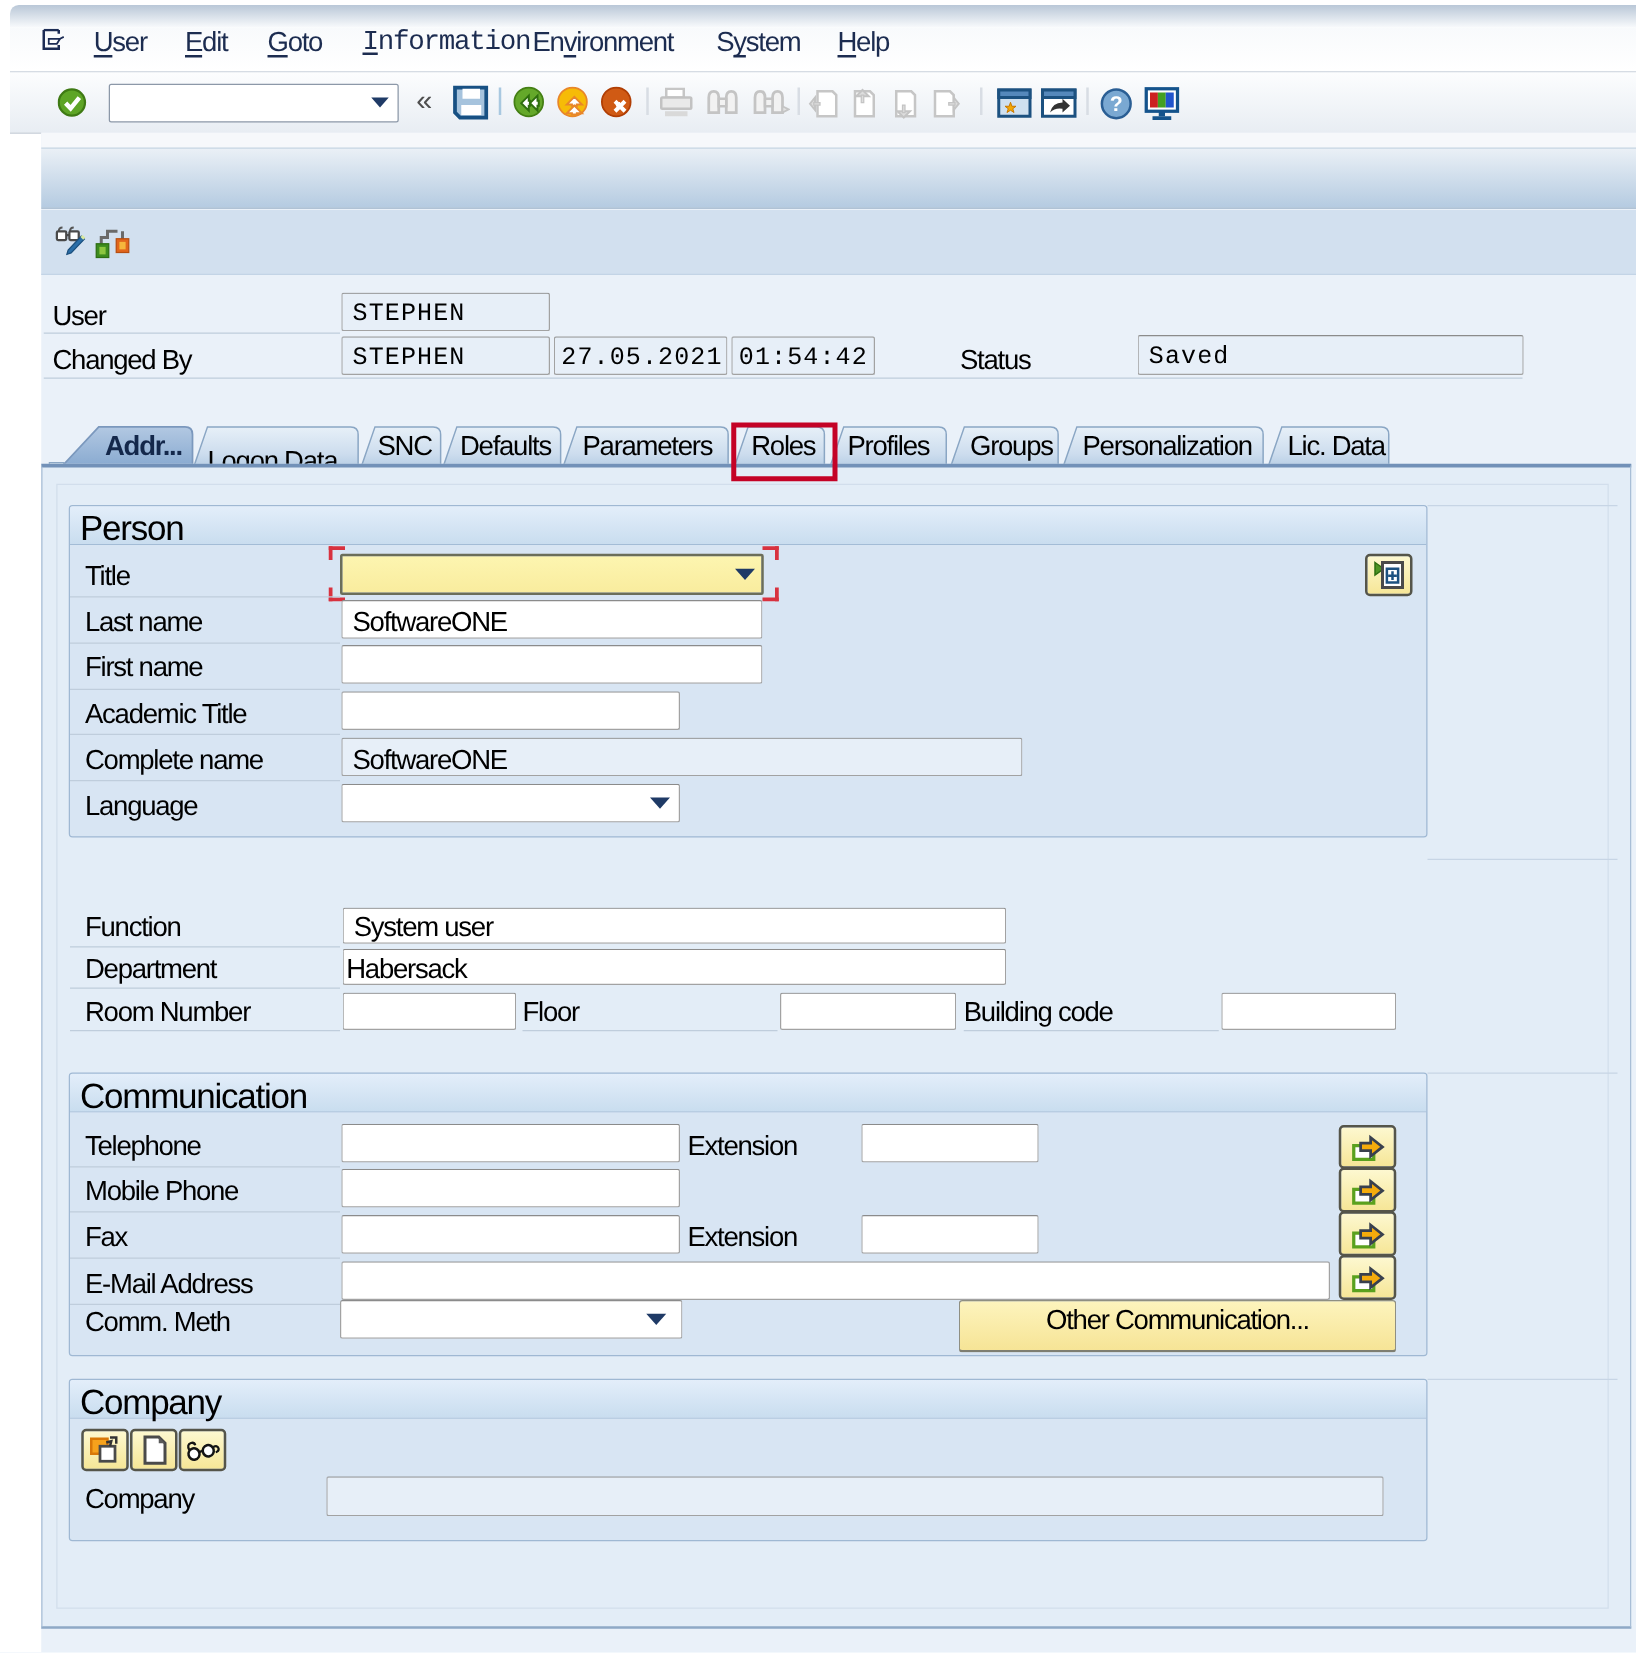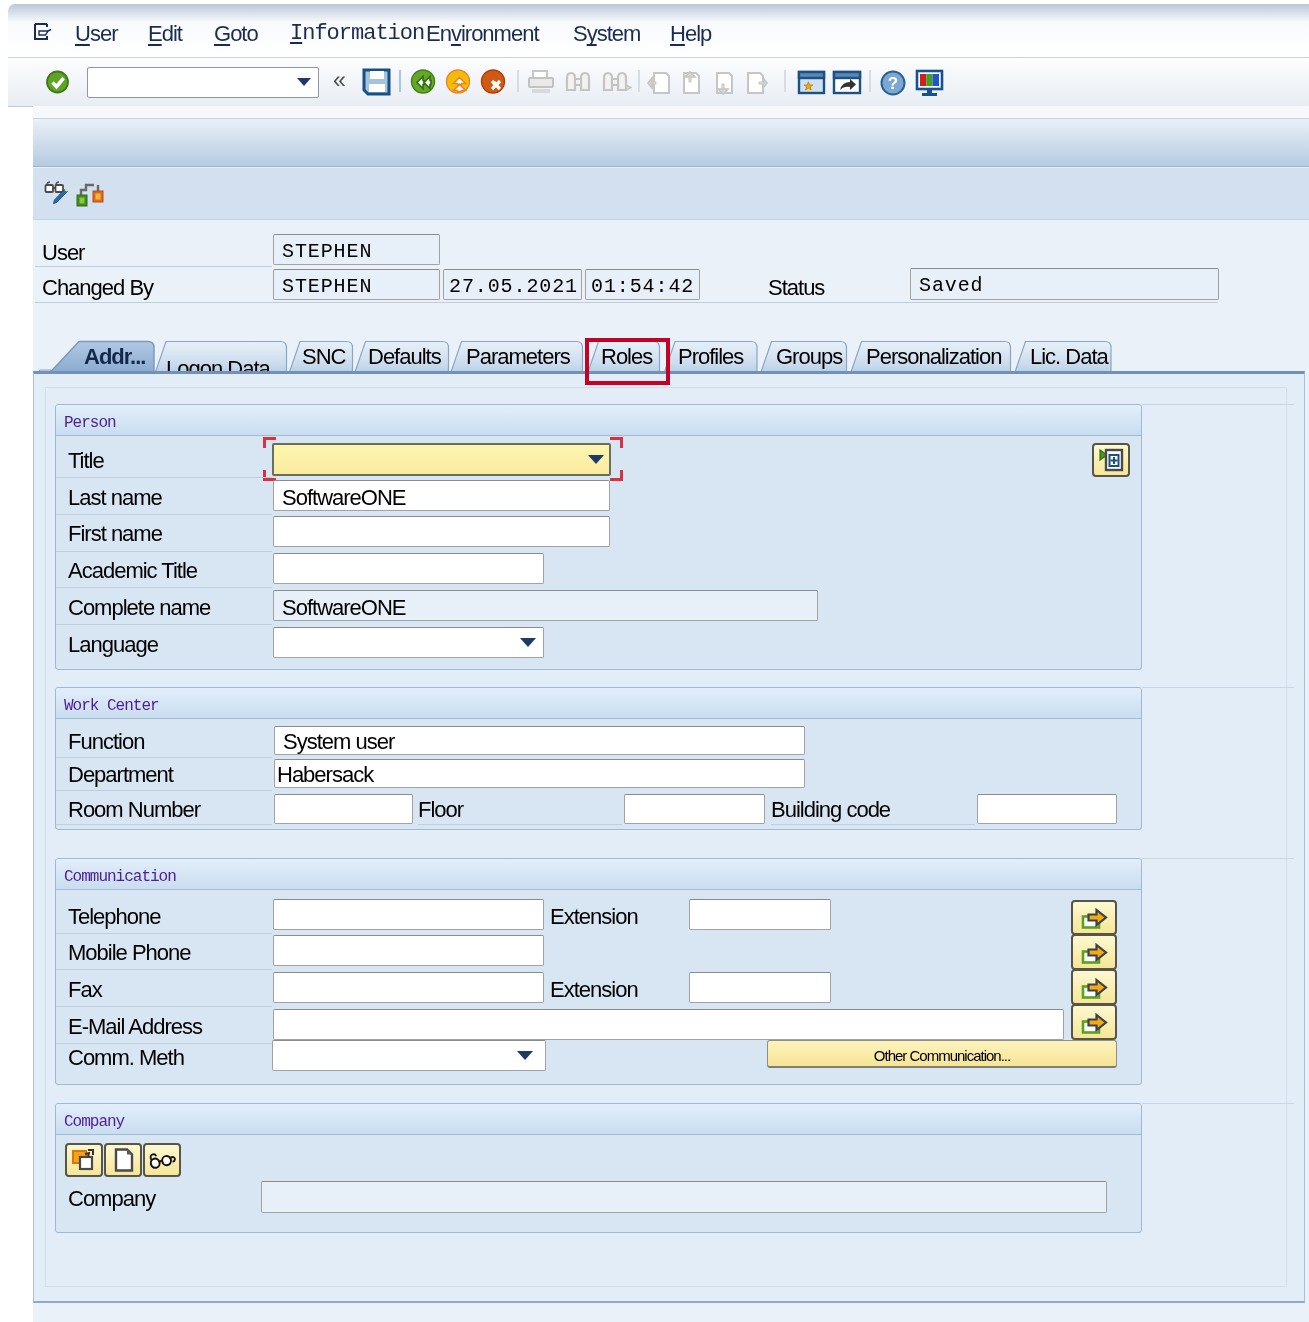--- a/index.html
+++ b/index.html
@@ -7,21 +7,21 @@
 #page{position:relative;width:1309px;height:1322px;overflow:hidden;background:#fff;}
 .abs{position:absolute;}
 .lab{position:absolute;font-size:22px;letter-spacing:-1px;line-height:26px;color:#000;white-space:nowrap;}
 .nav{color:#1c2c50;}
 .inp{position:absolute;background:#fff;border:1px solid #a2a2a2;border-top-color:#8b8b8b;box-sizing:border-box;border-radius:2px;}
 .ro{background:#e7eff8;}
 .mono{font-family:"Liberation Mono",monospace;font-size:20px;letter-spacing:0.9px;color:#000;white-space:nowrap;}
 .sep{position:absolute;height:1px;background:#bfcddc;}
 .grp{position:absolute;left:55px;width:1087px;background:#d8e5f3;border:1px solid #9fb8d3;border-radius:3px;box-sizing:border-box;}
 .ghead{position:absolute;left:0;right:0;top:0;height:30px;background:linear-gradient(#e3eefa,#c9ddef);border-bottom:1px solid #a3bcd6;border-radius:2px 2px 0 0;}
-.gtitle{position:absolute;left:8px;top:5px;font-size:16px;letter-spacing:-1px;line-height:26px;color:#4c1d95;font-family:Liberation Mono, monospace;}
+.gtitle{position:absolute;left:8px;top:5px;font-size:28px;letter-spacing:-1px;line-height:26px;color:#000000;}
 .cmbarrow{position:absolute;width:0;height:0;border-left:8px solid transparent;border-right:8px solid transparent;border-top:9px solid #1f3a66;}
 .ybtn{position:absolute;background:linear-gradient(#fdf8d0,#f6e697);border:2px solid #55554a;border-radius:4px;box-sizing:border-box;}
 u{text-decoration:underline;text-underline-offset:3px;text-decoration-skip-ink:none;text-decoration-thickness:1.5px;}
 </style>
 </head>
 <body>
 <div id="page">
 
 <div class="abs" style="left:8px;top:4px;width:1301px;height:18px;background:linear-gradient(#b9c7d7,#f8fafc);border-top-left-radius:7px;"></div>
 <div class="abs" style="left:8px;top:22px;width:1301px;height:35px;background:linear-gradient(#f8fafc,#ffffff);border-bottom:1px solid #c9d1db;"></div>
@@ -227,24 +227,20 @@
 <div class="abs" style="left:585px;top:338px;width:77px;height:39px;border:4px solid #c40226;z-index:30;"></div>
 
 <div class="abs" style="left:33px;top:371px;width:1272px;height:932px;background:#e3edf7;border-top:3px solid #7291b8;border-left:1px solid #a8bed6;border-right:1px solid #a8bed6;border-bottom:2px solid #8fa9c6;box-sizing:border-box;"></div>
 <div class="abs" style="left:45px;top:387px;width:1240px;height:898px;border:1px solid #d2deec;"></div>
 
 <div class="grp" style="top:404px;height:266px;">
   <div class="ghead"></div>
       <div class="gtitle">Person</div>
 </div>
 
-<div class="grp" style="top:687px;height:143px;">
-  <div class="ghead"></div>
-      <div class="gtitle">Work Center</div>
-</div>
 
 <div class="grp" style="top:858px;height:227px;">
   <div class="ghead"></div>
       <div class="gtitle">Communication</div>
 </div>
 
 <div class="grp" style="top:1103px;height:130px;">
   <div class="ghead"></div>
       <div class="gtitle">Company</div>
 </div>
@@ -320,21 +316,21 @@
 <div class="lab" style="left:550px;top:977px;">Extension</div>
 <div class="inp" style="left:689px;top:972px;width:142px;height:31px;"></div>
 <div class="sep" style="left:56px;top:1006px;width:216px;"></div>
 <div class="lab" style="left:68px;top:1014px;">E-Mail Address</div>
 <div class="inp" style="left:273px;top:1009px;width:791px;height:31px;"></div>
 <div class="sep" style="left:56px;top:1043px;width:216px;"></div>
 <div class="lab" style="left:68px;top:1045px;">Comm. Meth</div>
 <div class="inp" style="left:272px;top:1040px;width:274px;height:31px;"></div>
 <div class="cmbarrow" style="left:517px;top:1051px;"></div>
 
-<div class="abs" style="left:767px;top:1040px;width:350px;height:28px;background:linear-gradient(#fdf4bd,#f6e496);border:1px solid #8f8f82;border-bottom:2px solid #7e7e72;border-radius:3px;box-sizing:border-box;text-align:center;font-size:15px;letter-spacing:-1px;color:#000;line-height:29px;">Other Communication...</div>
+<div class="abs" style="left:767px;top:1040px;width:350px;height:42px;background:linear-gradient(#fdf4bd,#f6e496);border:1px solid #8f8f82;border-bottom:2px solid #7e7e72;border-radius:3px;box-sizing:border-box;text-align:center;font-size:22px;letter-spacing:-1px;color:#000;line-height:29px;">Other Communication...</div>
 
 <div class="ybtn" style="left:1071px;top:900px;width:46px;height:35px;"></div>
 <div class="ybtn" style="left:1071px;top:934px;width:46px;height:36px;"></div>
 <div class="ybtn" style="left:1071px;top:969px;width:46px;height:36px;"></div>
 <div class="ybtn" style="left:1071px;top:1004px;width:46px;height:36px;"></div>
 <svg class="abs" style="left:1081px;top:905px;" width="28" height="25" viewBox="0 0 28 25">
       <use href="#commicon"></use>
     </svg>
 <svg class="abs" style="left:1081px;top:940px;" width="28" height="25" viewBox="0 0 28 25">
       <use href="#commicon"></use>

